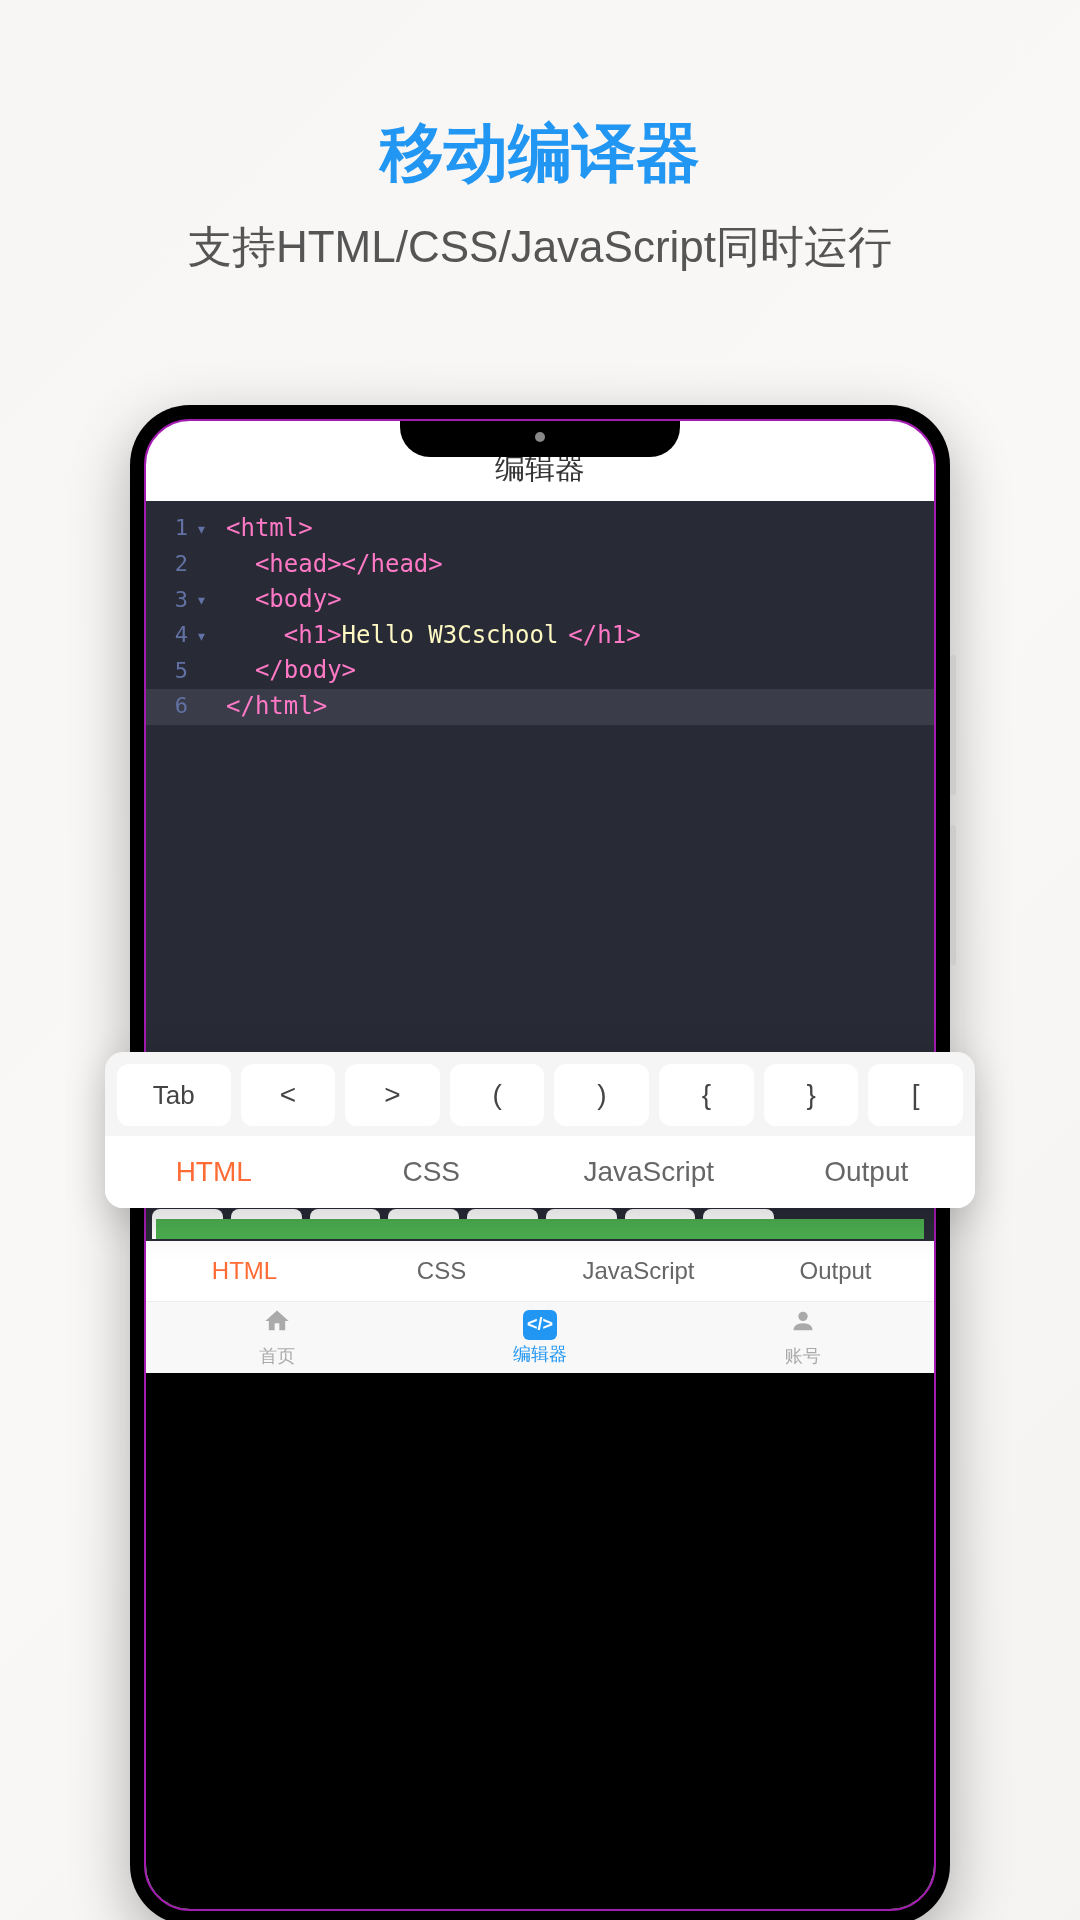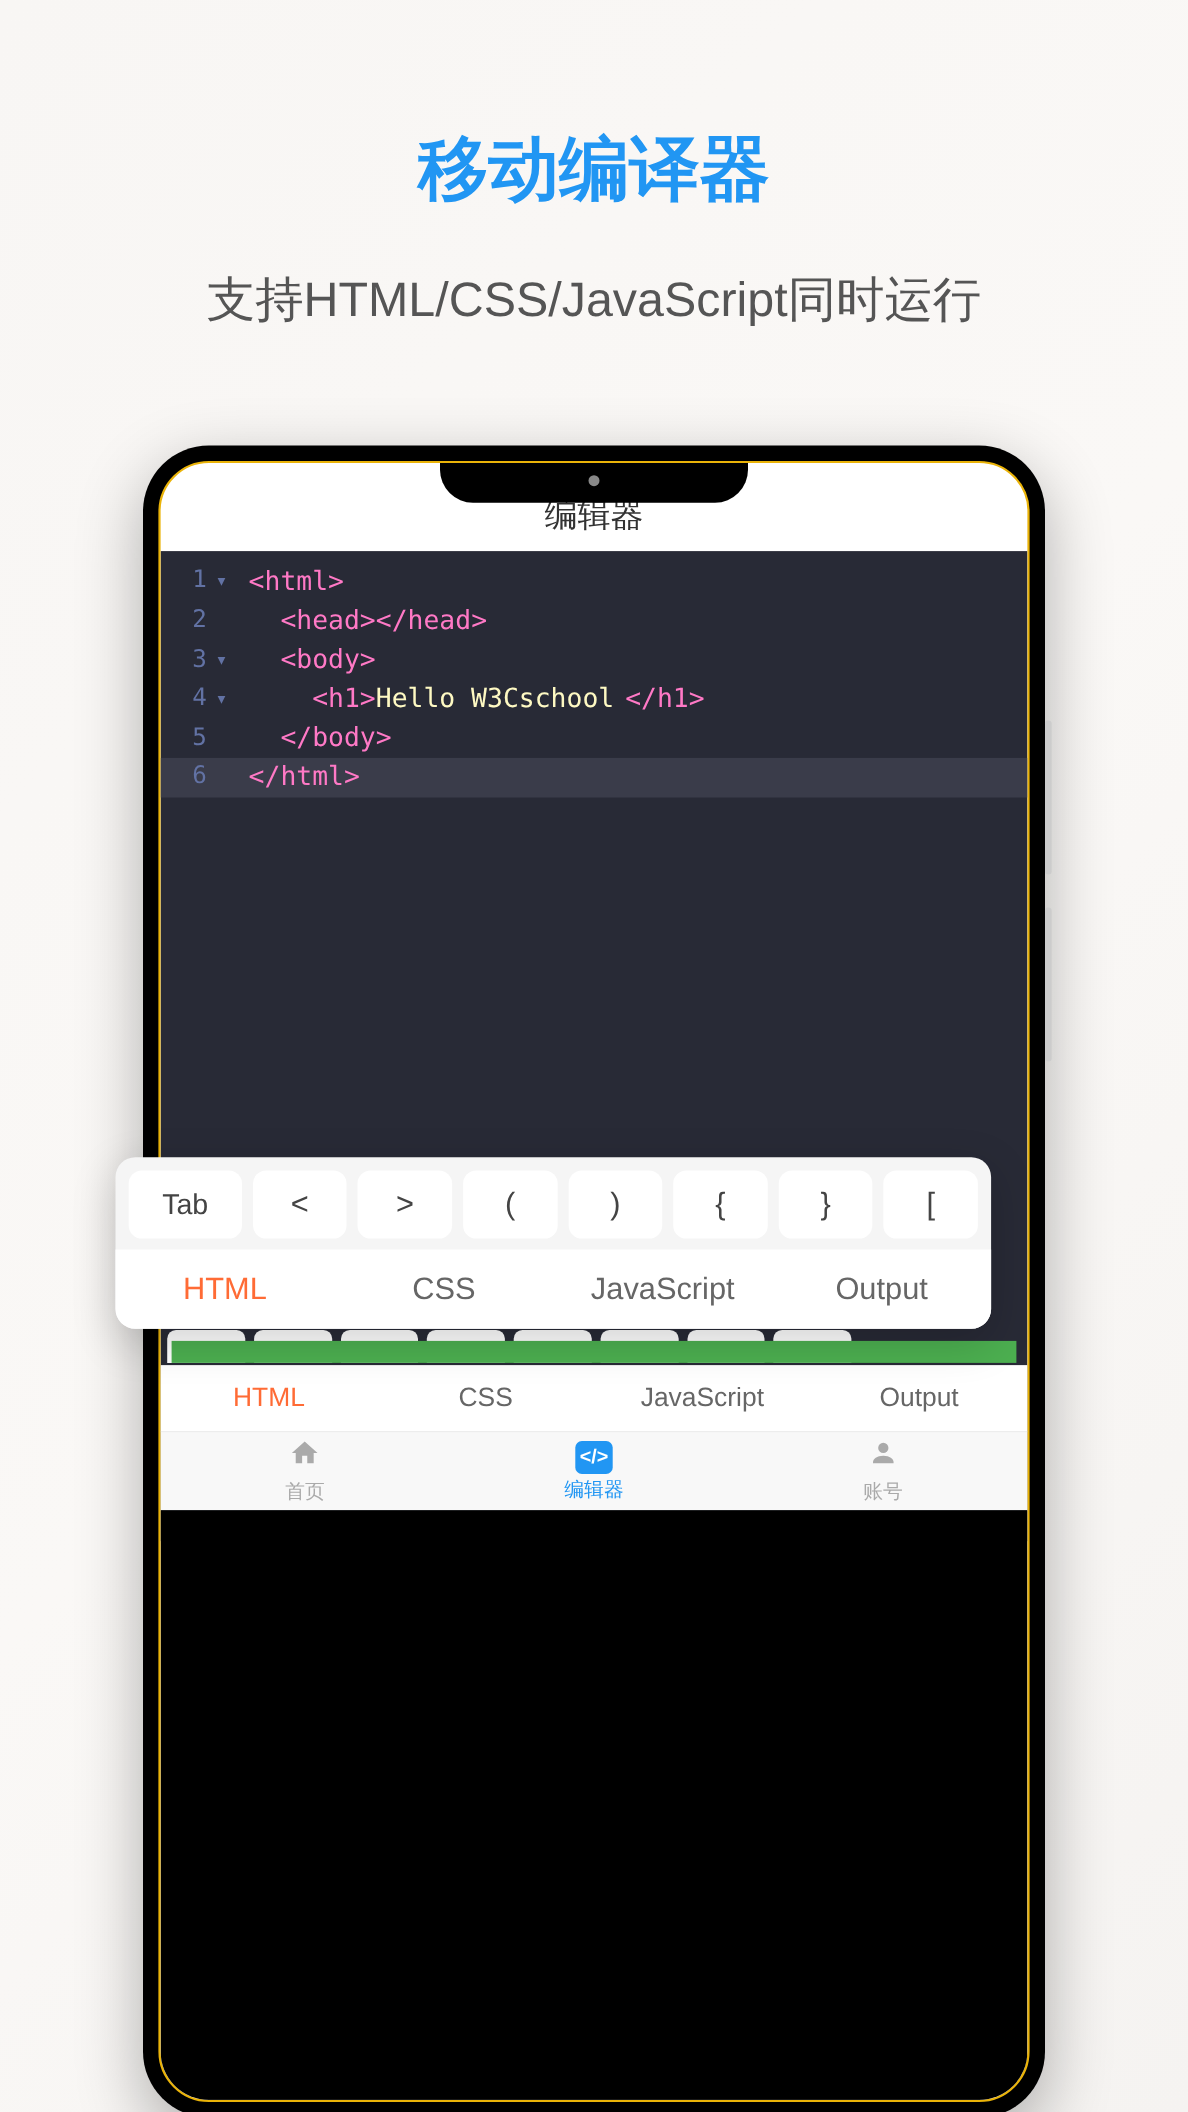--- a/index.html
+++ b/index.html
@@ -13,21 +13,21 @@
     }
     .promo-title {
       text-align: center;
       margin-top: 110px;
       font-size: 64px;
       font-weight: 600;
       color: #2196f3;
     }
     .promo-subtitle {
       text-align: center;
-      margin-top: 46px;
+      margin-top: 21px;
       font-size: 44px;
       font-weight: 400;
       color: #555;
     }
     .phone-frame {
       position: absolute;
       top: 405px;
       left: 130px;
       width: 820px;
       height: 1520px;
@@ -36,21 +36,21 @@
       padding: 14px;
       box-shadow: 0 20px 60px rgba(0,0,0,0.3);
     }
     .phone-screen {
       width: 100%;
       height: 100%;
       background: #fff;
       border-radius: 46px;
       overflow: hidden;
       position: relative;
-      border: 2px solid #eab308;
+      border: 2px solid #a21caf;
     }
     .notch {
       position: absolute;
       top: -4px;
       left: 50%;
       transform: translateX(-50%);
       width: 280px;
       height: 40px;
       background: #000;
       border-radius: 0 0 30px 30px;
@@ -97,21 +97,21 @@
     }
     .fold { width: 20px; color: #6272a4; font-size: 18px; }
     .tok-tag { color: #ff79c6; margin-left: 10px; }
     .tok-text { color: #fef9c3; }
     .code-content { white-space: pre; }
 
     .floating-toolbar {
       position: absolute;
       left: 105px;
       top: 1052px;
-      width: 796px;
+      width: 870px;
       background: #f5f5f5;
       border-radius: 18px;
       box-shadow: 0 12px 40px rgba(0,0,0,0.18);
       padding: 12px;
       z-index: 30;
     }
     .key-row {
       display: flex;
       gap: 10px;
       margin-bottom: 0;

